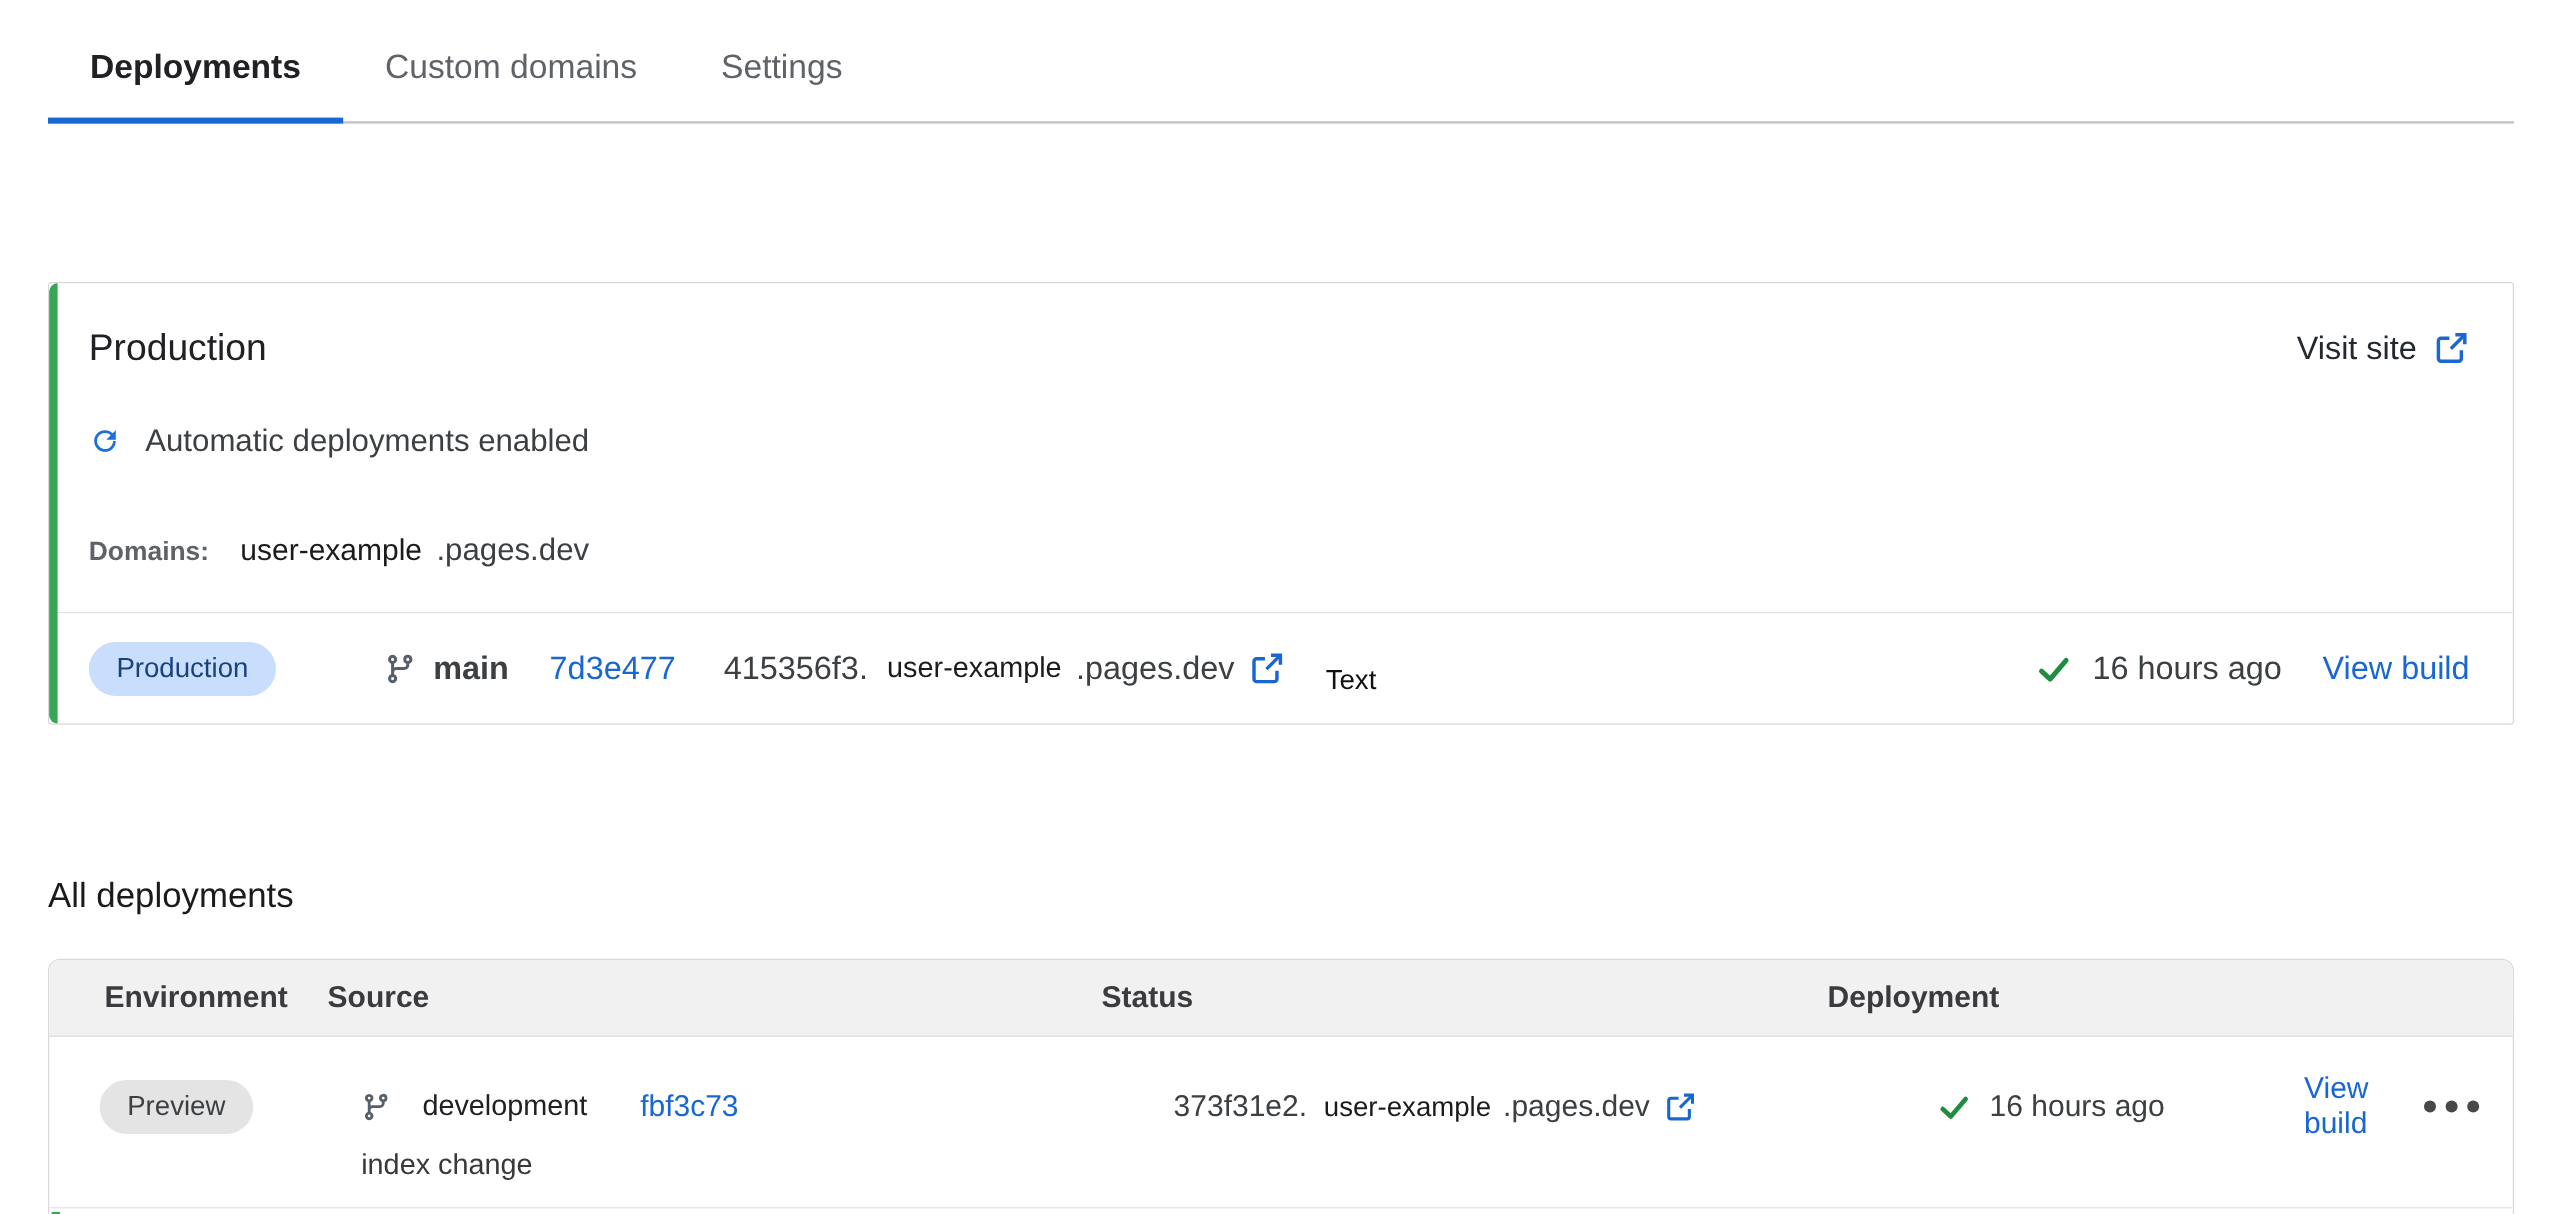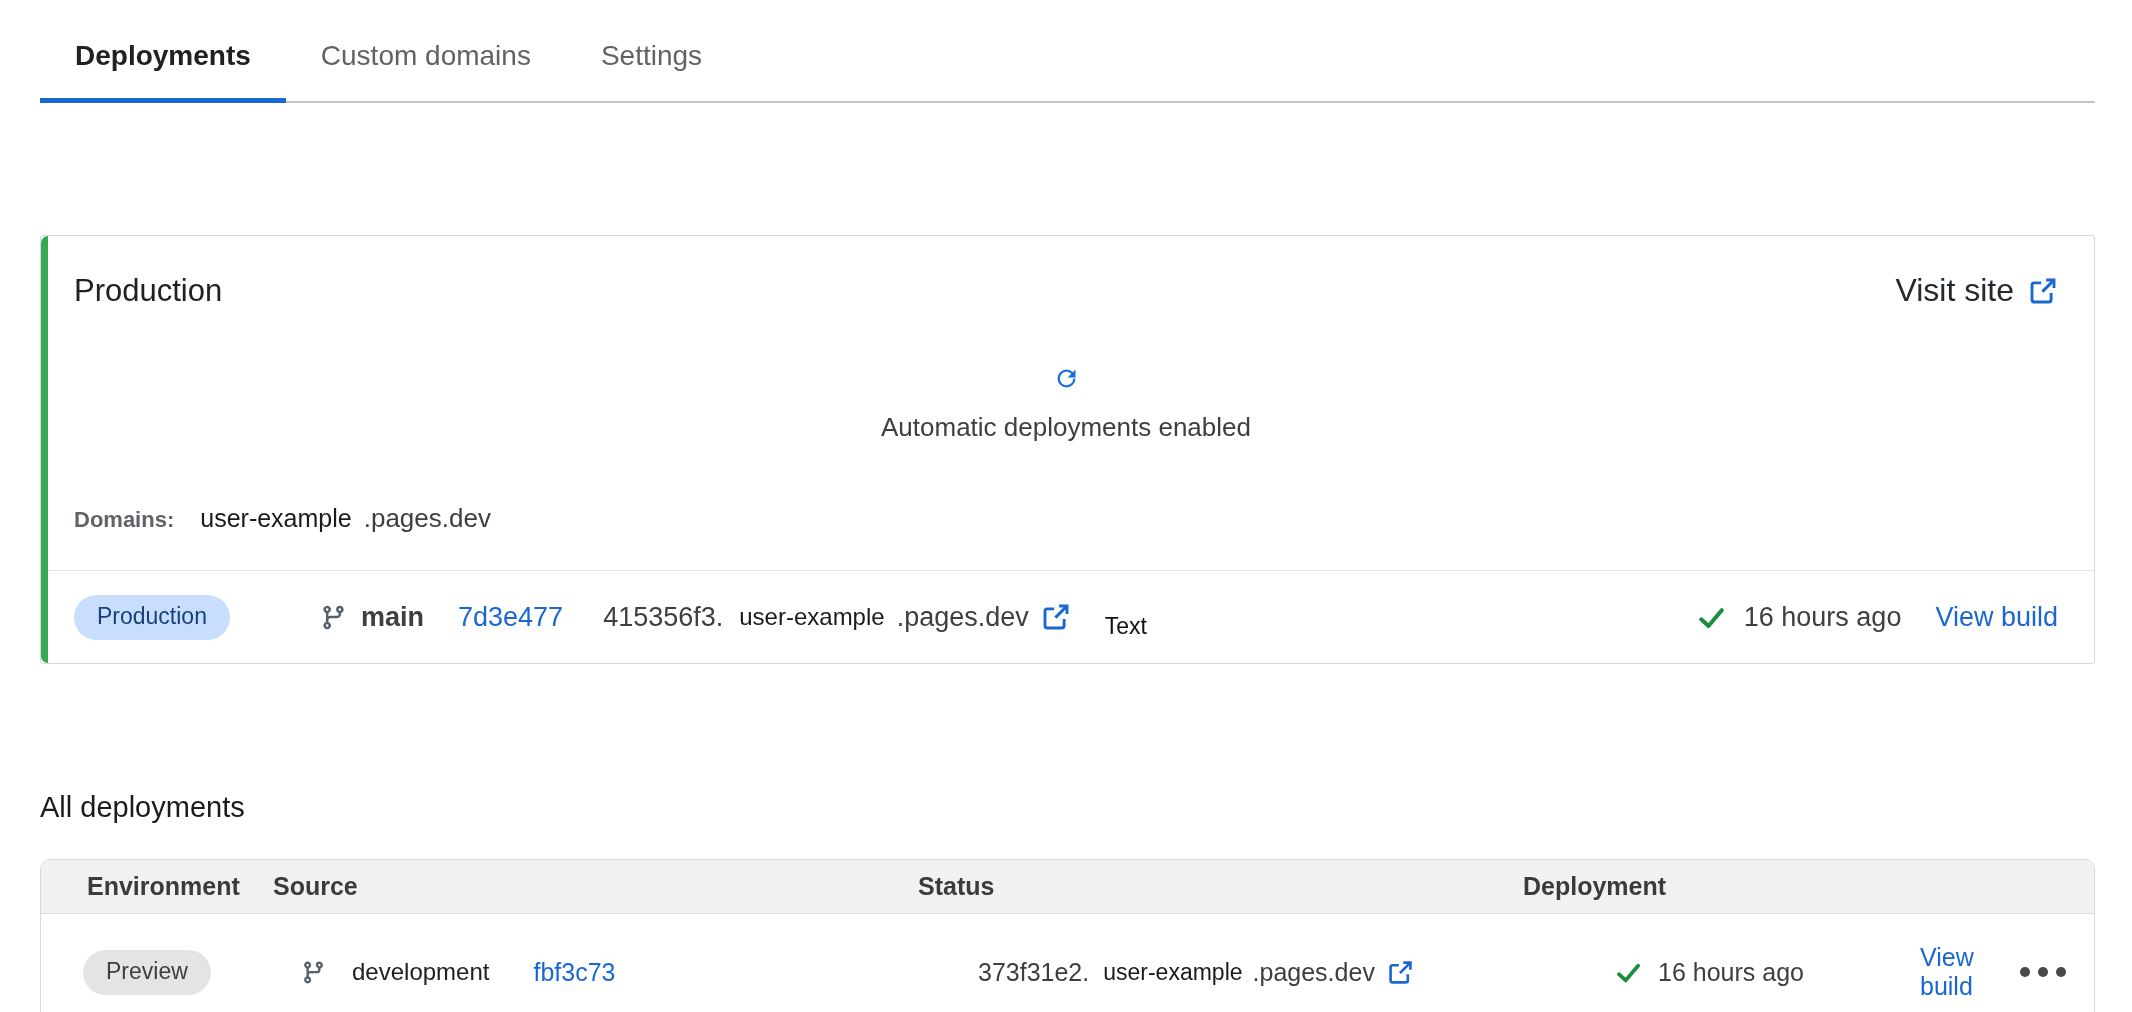--- a/index.html
+++ b/index.html
@@ -50,26 +50,26 @@
   .card-body { padding: 0 36px 0 33px; }
   .card-header {
     display: flex;
     justify-content: space-between;
     align-items: center;
     padding-top: 36px;
   }
   .card-title { font-size: 31px; line-height: 36px; color: #202124; }
   .visit-site {
     display: flex; align-items: center; gap: 14px;
-    font-size: 32px; color: #24292f; cursor: pointer;
+    font-size: 27px; color: #24292f; cursor: pointer;
   }
   .auto-row {
     display: flex; align-items: center; gap: 20px;
-    margin-top: 56px;
-    font-size: 26px; color: #3c4043; line-height: 30px; flex-direction: column;
+    margin-top: 44px;
+    font-size: 26px; color: #3c4043; line-height: 30px;
   }
   .domains-row { display: flex; align-items: baseline; margin-top: 50px; }
   .domains-label { font-size: 22px; font-weight: 700; color: #5f6368; margin-top: 15px; }
   .domain-sub { font-size: 25px; color: #1b1b1b; margin-left: 26px; }
   .domain-suffix { font-size: 26px; color: #3c4043; margin-left: 12px; }
   .card-divider { border-top: 1px solid #e3e3e3; margin-top: 36px; }
 
   .prod-row {
     display: flex; align-items: center; justify-content: space-between;
     height: 92px;
@@ -104,21 +104,21 @@
     border: 1px solid #d9d9d9;
     border-radius: 10px 10px 0 0;
     overflow: hidden;
     background: #fff;
   }
   .thead {
     display: grid;
     grid-template-columns: 186px 645px 605px 1fr;
     background: #f1f1f2;
     border-bottom: 1px solid #dcdcdc;
-    height: 54px;
+    height: 64px;
     align-items: center;
     padding-left: 46px;
     font-size: 25px;
     font-weight: 700;
     color: #3b3b3f;
   }
   .trow {
     display: grid;
     grid-template-columns: 186px 645px 605px 1fr;
     padding: 36px 0 20px 42px;

